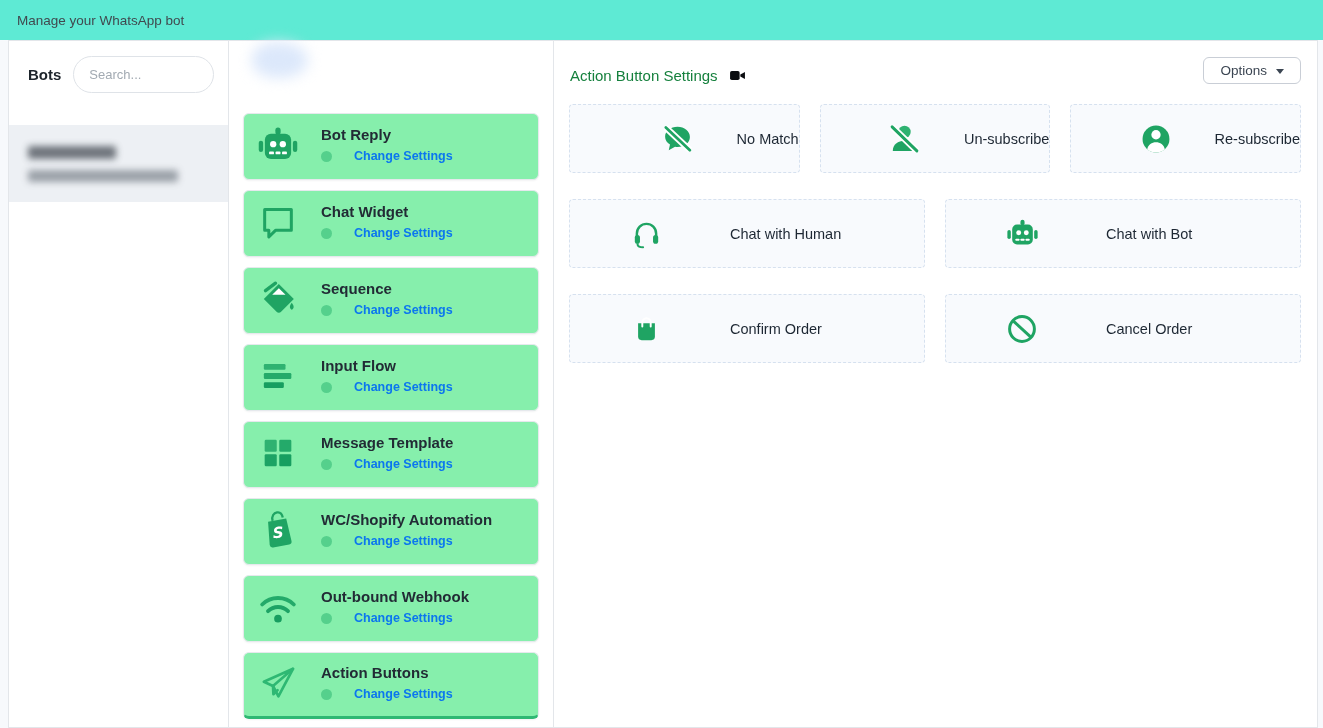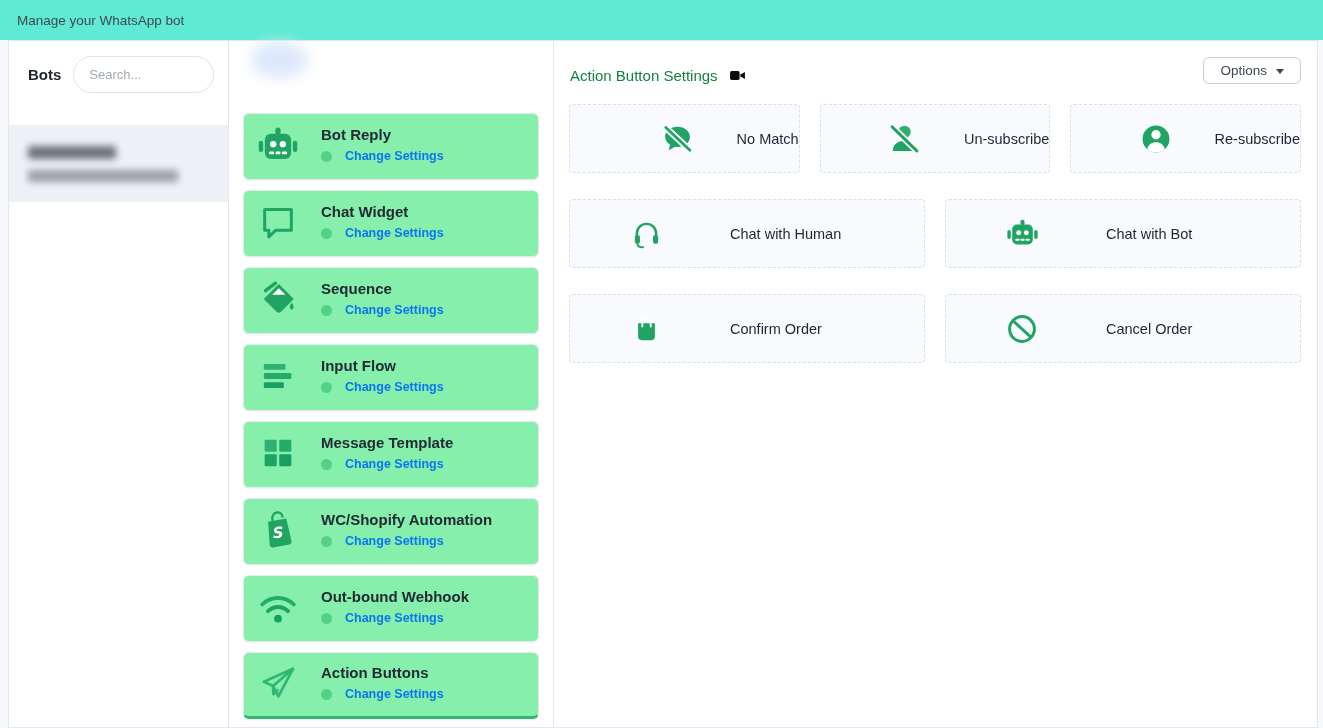--- a/index.html
+++ b/index.html
@@ -33,21 +33,21 @@
     background:#dce8fb; border-radius:46% 54% 52% 48%; filter:blur(7px); }
   .cards { padding:72px 14px 0 14px; }
   .fcard { background:#86efac; border:1px solid #e6e9ed; border-radius:6px;
     box-shadow:0 1px 2px rgba(16,24,40,.05);
     height:67px; display:flex; align-items:center; padding:0 10px 4px 13px;
     margin-bottom:10px; cursor:pointer; }
   .fcard.active { border-bottom:3px solid #2eb873; }
   .ficon { width:42px; height:42px; flex:0 0 auto; margin-right:22px;
     display:flex; align-items:center; justify-content:center; }
   .ftitle { font-size:15px; font-weight:600; color:#222b35; margin-bottom:6px; }
-  .fsub { display:flex; align-items:center; gap:13px; }
+  .fsub { display:flex; align-items:center; gap:22px; }
   .dot { width:11px; height:11px; border-radius:50%; background:#55d08c; flex:0 0 auto; }
   .flink { font-size:12.5px; font-weight:700; color:#0b76ef; text-decoration:none; }
   
   .main { flex:1 1 auto; padding:16px 16px 0 15px; }
   .main-head { display:flex; justify-content:space-between; align-items:flex-start; margin-bottom:20px; }
   .main-title-row { display:flex; align-items:center; gap:11px; padding-top:10px; padding-left:1px; }
   .main-title { font-size:15px; font-weight:400; color:#15803d; }
   .options-btn { display:flex; align-items:center; gap:9px; background:#fff;
     border:1px solid #c9ced6; border-radius:6px; padding:0 16px; height:27px;
     font-size:13.5px; color:#3b4552; cursor:pointer; font-family:inherit; }

